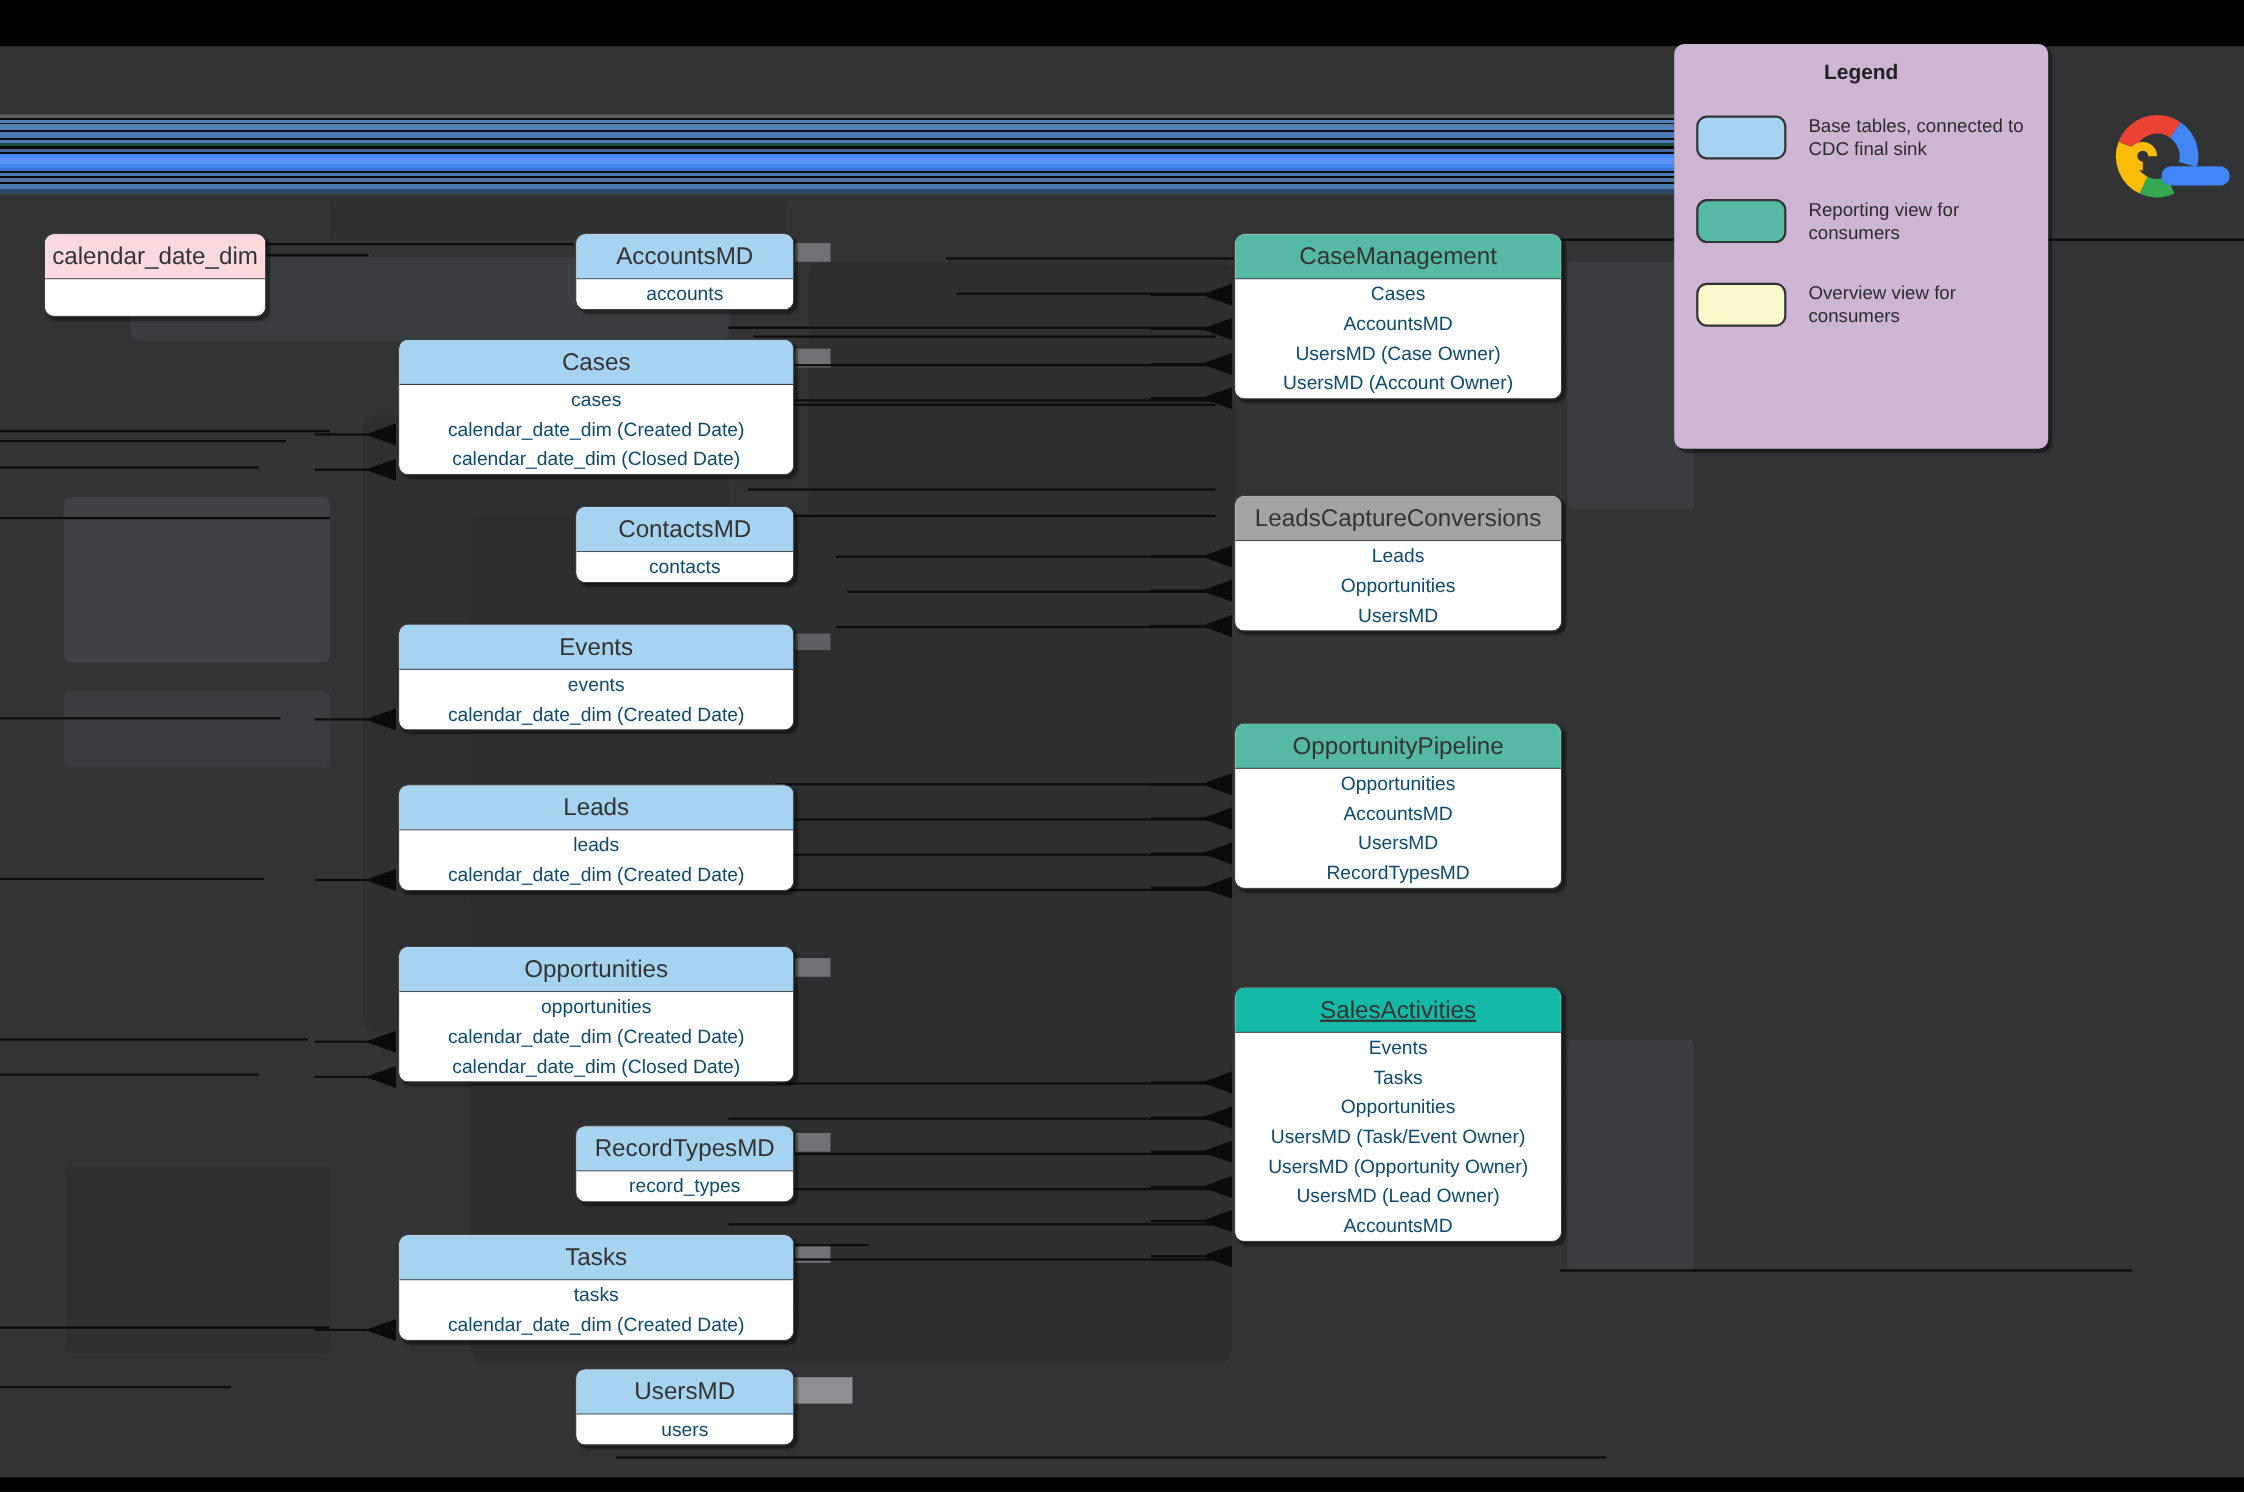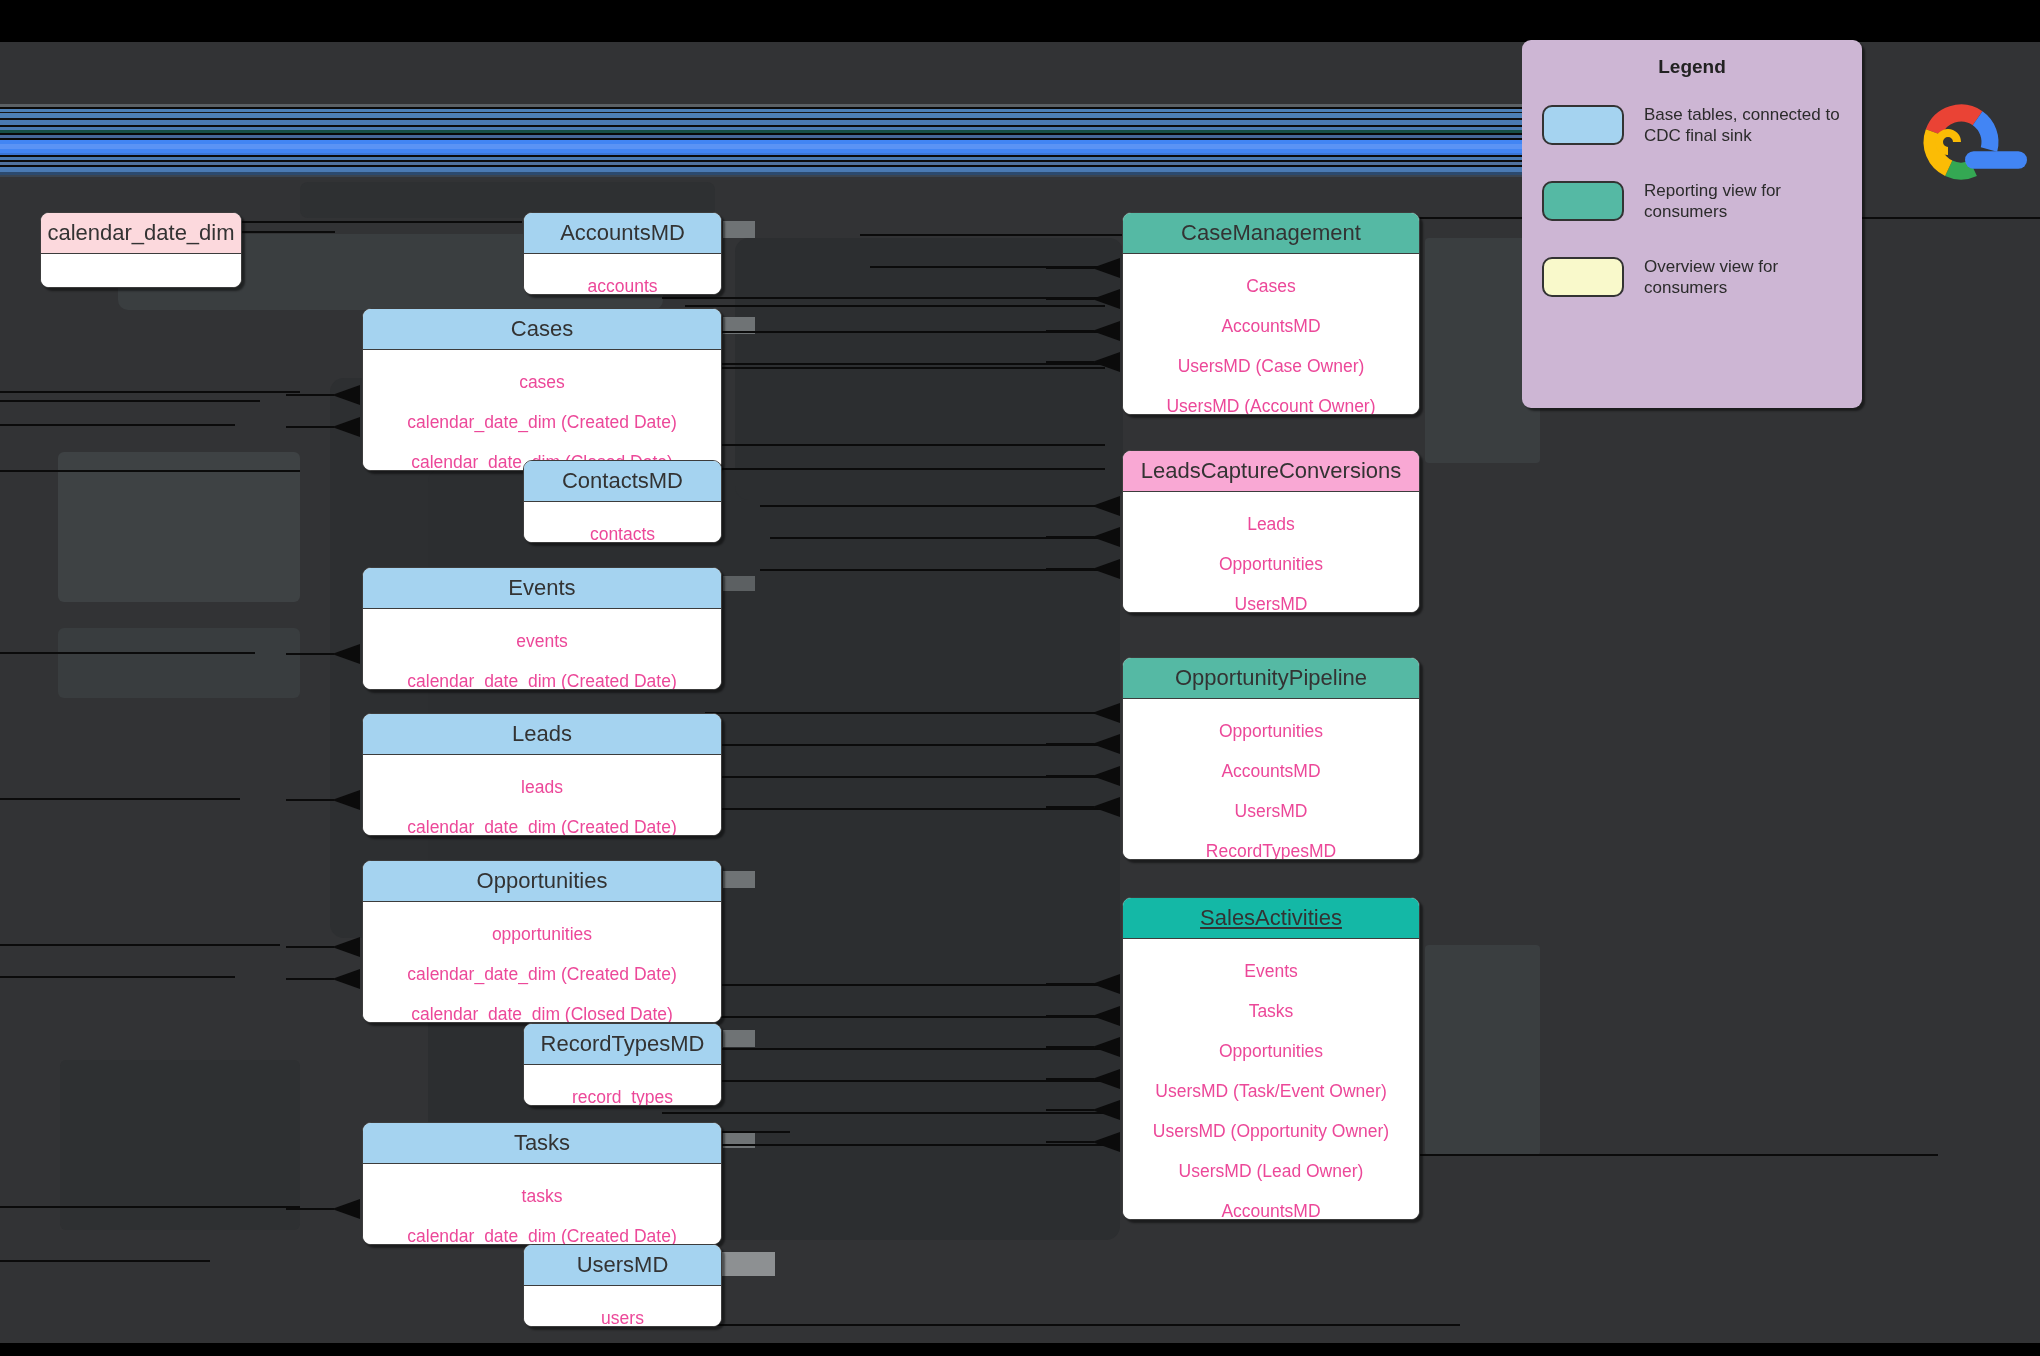--- a/index.html
+++ b/index.html
@@ -29,22 +29,22 @@
     border-right:28px solid #0b0b0b;}
   .entity{
     position:absolute;border:1.5px solid #3c3c3c;border-radius:9px;
     background:#fff;box-shadow:3px 3px 2px rgba(0,0,0,0.45);overflow:hidden;
   }
   .entity .hdr{
     height:40px;display:flex;align-items:center;justify-content:center;
     font-size:22px;color:#333;border-bottom:1.5px solid #3c3c3c;
   }
   .entity .row{
-    height:16px;display:flex;align-items:center;justify-content:center;
-    font-size:17.5px;color:#ec4899;background:#fff;margin-top:24px;
+    height:27px;display:flex;align-items:center;justify-content:center;
+    font-size:17.5px;color:#0c4a6e;background:#fff;
   }
   .entity .empty-body{height:33px;background:#fff;}
   .legend{
     position:absolute;left:1522px;top:40px;width:340px;height:368px;
     background:#cdb6d4;border-radius:9px;box-shadow:3px 3px 2px rgba(0,0,0,0.45);
     box-sizing:border-box;padding:16px 20px 12px 20px;
   }
   .legend-title{
     text-align:center;font-weight:bold;font-size:19px;color:#222;margin-bottom:26px;
   }
@@ -218,21 +218,21 @@
         <div class="row">users</div>
       </div>
       <div class="entity" style="left: 1122px; top: 212px; width: 296px;">
         <div class="hdr" style="background: rgb(85, 185, 164);">CaseManagement</div>
         <div class="row">Cases</div>
         <div class="row">AccountsMD</div>
         <div class="row">UsersMD (Case Owner)</div>
         <div class="row">UsersMD (Account Owner)</div>
       </div>
       <div class="entity" style="left: 1122px; top: 450px; width: 296px;">
-        <div class="hdr" style="background: #f9a8d4; text-align: center;">LeadsCaptureConversions</div>
+        <div class="hdr" style="background: #a3a3a3; text-align: center;">LeadsCaptureConversions</div>
         <div class="row">Leads</div>
         <div class="row">Opportunities</div>
         <div class="row">UsersMD</div>
       </div>
       <div class="entity" style="left: 1122px; top: 657px; width: 296px;">
         <div class="hdr" style="background: rgb(85, 185, 164);">OpportunityPipeline</div>
         <div class="row">Opportunities</div>
         <div class="row">AccountsMD</div>
         <div class="row">UsersMD</div>
         <div class="row">RecordTypesMD</div>

